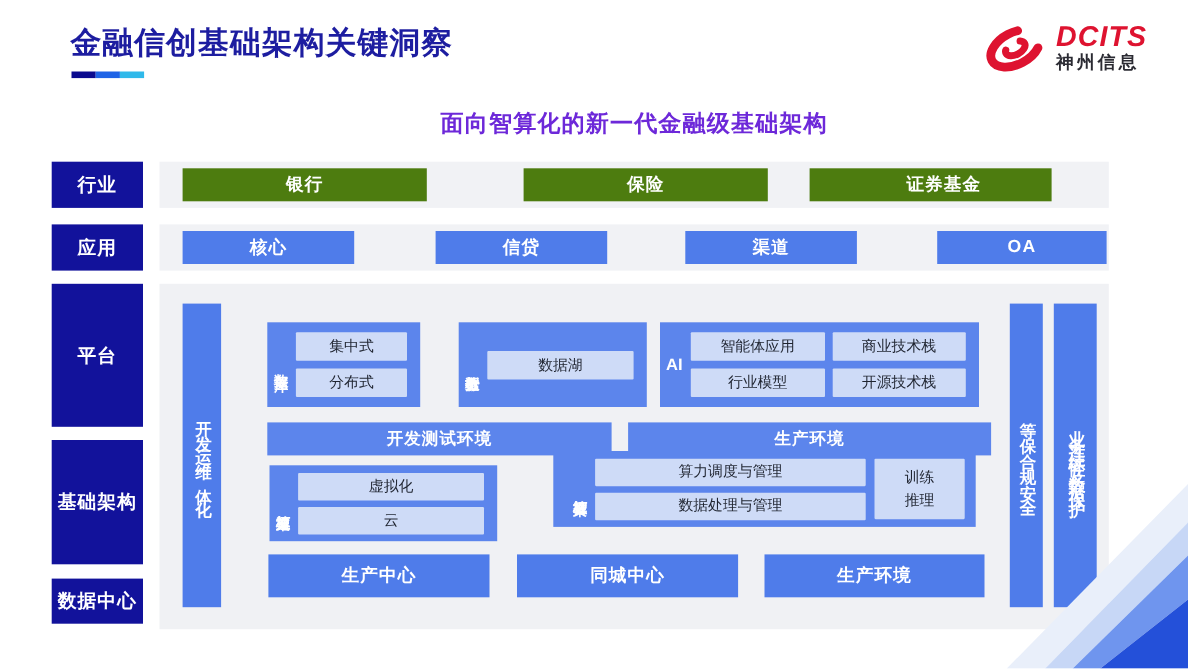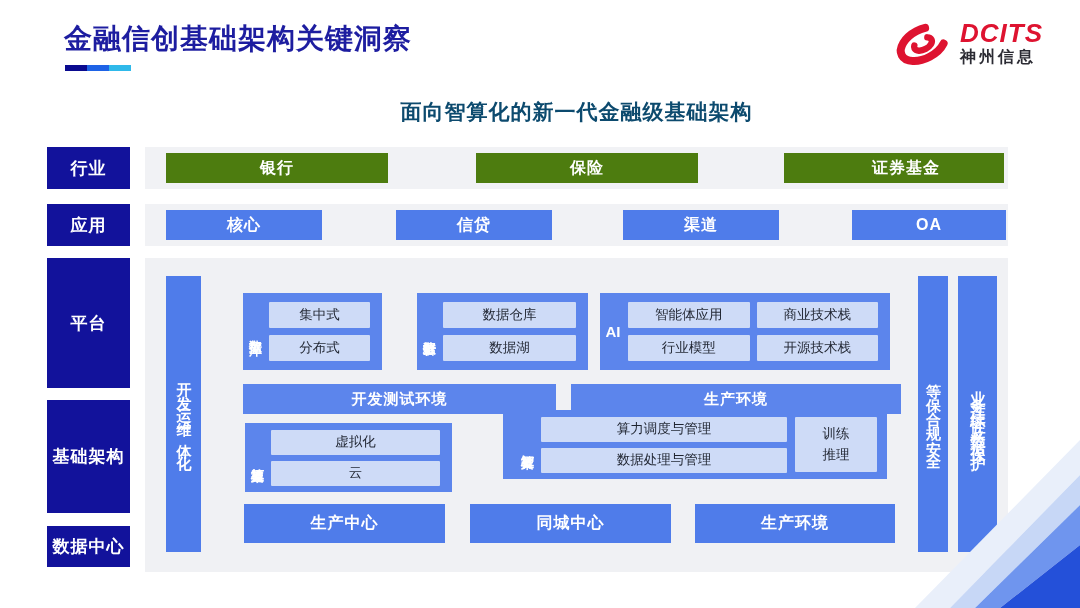--- a/index.html
+++ b/index.html
@@ -13,21 +13,21 @@
   .underline span { width:22px; height:6px; display:block; }
   .u1 { background:#0A0A8F; } .u2 { background:#1E63E6; } .u3 { background:#2FB9EA; }
 
   .logo { position:absolute; left:891px; top:16px; display:flex; align-items:center; }
   .logo-text { margin-left:5px; }
   .logo-brand { color:#DE1330; font-weight:800; font-style:italic; font-size:26px;
                 line-height:1.05; letter-spacing:1px; }
   .logo-company { color:#2b2b33; font-size:16px; font-weight:bold; letter-spacing:3px; }
 
   .subtitle { position:absolute; left:145px; top:98px; width:863px; text-align:center;
-              font-size:21px; font-weight:bold; color:#0c4a6e; letter-spacing:1px; }
+              font-size:21px; font-weight:bold; color:#6d28d9; letter-spacing:1px; }
 
   .navy-label { position:absolute; left:47px; width:83px; background:#12129B; color:#fff;
                 font-weight:bold; font-size:17px; display:flex; align-items:center;
                 justify-content:center; letter-spacing:1px; }
   .strip { position:absolute; left:145px; width:863px; height:42px; background:#F1F2F5; }
   .panel { position:absolute; left:145px; top:258px; width:863px; height:314px; background:#F0F1F4; }
 
   .btn { position:absolute; height:30px; display:flex; align-items:center; justify-content:center;
          color:#fff; font-weight:bold; font-size:16px; letter-spacing:1px; }
   .btn-deep { background:#4d7c0f; }
@@ -92,21 +92,21 @@
 
   <div class="navy-label" style="top:147px;height:42px;">行业</div>
   <div class="navy-label" style="top:204px;height:42px;">应用</div>
   <div class="navy-label" style="top:258px;height:130px;">平台</div>
   <div class="navy-label" style="top:526px;height:41px;">数据中心</div>
   <div class="navy-label" style="top:400px;height:113px;">基础架构</div>
 
   <div class="strip" style="top:147px;"></div>
   <div class="btn btn-deep" style="left:166px;top:153px;width:222px;">银行</div>
   <div class="btn btn-deep" style="left:476px;top:153px;width:222px;">保险</div>
-  <div class="btn btn-deep" style="left:784px;top:153px;width:220px;padding-left:24px;">证券基金</div>
+  <div class="btn btn-deep" style="left:736px;top:153px;width:220px;padding-left:24px;">证券基金</div>
 
   <div class="strip" style="top:204px;"></div>
   <div class="btn btn-mid" style="left:166px;top:210px;width:156px;">核心</div>
   <div class="btn btn-mid" style="left:396px;top:210px;width:156px;">信贷</div>
   <div class="btn btn-mid" style="left:623px;top:210px;width:156px;">渠道</div>
   <div class="btn btn-mid" style="left:852px;top:210px;width:154px;">OA</div>
 
   <div class="panel"></div>
 
   <div class="vbar" style="left:166px;width:35px;">
@@ -117,21 +117,20 @@
     <div class="group-label">数据库</div>
     <div class="group-col">
       <div class="chip">集中式</div>
       <div class="chip">分布式</div>
     </div>
   </div>
 
   <div class="group" style="left:417px;top:293px;width:171px;height:77px;">
     <div class="group-label" style="letter-spacing:0;">数据分析</div>
     <div class="group-col">
-      <div class="chip">数据仓库</div>
       <div class="chip">数据湖</div>
     </div>
   </div>
 
   <div class="group" style="left:600px;top:293px;width:290px;height:77px;">
     <div class="group-label-h">AI</div>
     <div class="group-grid">
       <div class="chip">智能体应用</div>
       <div class="chip">商业技术栈</div>
       <div class="chip">行业模型</div>

